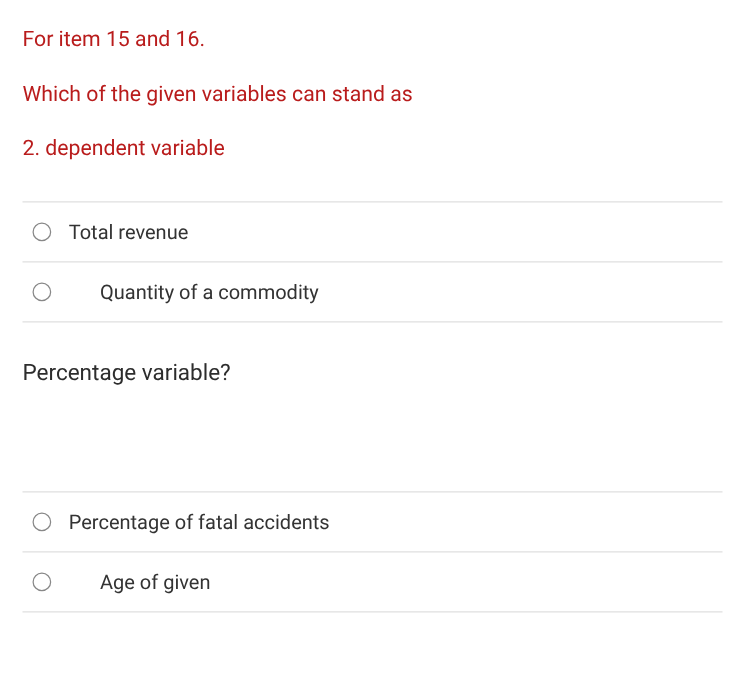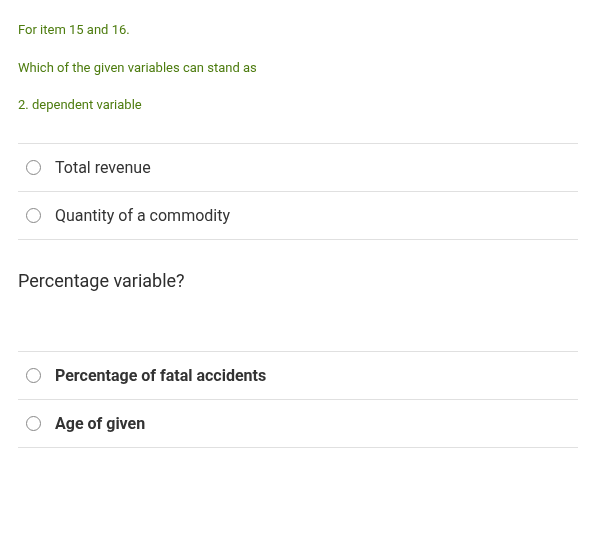--- a/index.html
+++ b/index.html
@@ -9,37 +9,38 @@
     }
     body {
       font-family: -apple-system, BlinkMacSystemFont, "Segoe UI", Roboto, "Helvetica Neue", Arial, sans-serif;
       background: #ffffff;
       width: 596px;
       height: 550px;
       padding: 20px 18px;
       color: #333333;
     }
     .question-text {
-      font-size: 13px;
+      font-size: 17px;
       line-height: 1.5;
-      color: #4d7c0f;
+      color: #b91c1c;
       margin-bottom: 18px;
     }
     .options-block {
       margin-top: 28px;
       margin-bottom: 30px;
     }
     .option-row {
       display: flex;
       align-items: center;
       padding: 14px 8px;
       border-top: 1px solid #e0e0e0;
     }
     .option-row:last-child {
       border-bottom: 1px solid #e0e0e0;
+      gap: 25px;
     }
     .radio-circle {
       width: 15px;
       height: 15px;
       border-radius: 50%;
       border: 1.5px solid #888888;
       background: #ffffff;
       margin-right: 14px;
       flex-shrink: 0;
       cursor: pointer;
@@ -49,22 +50,21 @@
       color: #333333;
       cursor: pointer;
     }
     .section-heading {
       font-size: 18px;
       color: #2d2d2d;
       margin-top: 10px;
       margin-bottom: 60px;
     }
     .options-block-2 {
-      margin-top: 60px;
-      font-weight: bold;
+      margin-top: 84px;
     }
   </style>
 </head>
 <body>
 
 <div class="question-text">For item 15 and 16.</div>
 <div class="question-text">Which of the given variables can stand as</div>
 <div class="question-text">2. dependent variable</div>
 
 <div class="options-block">

